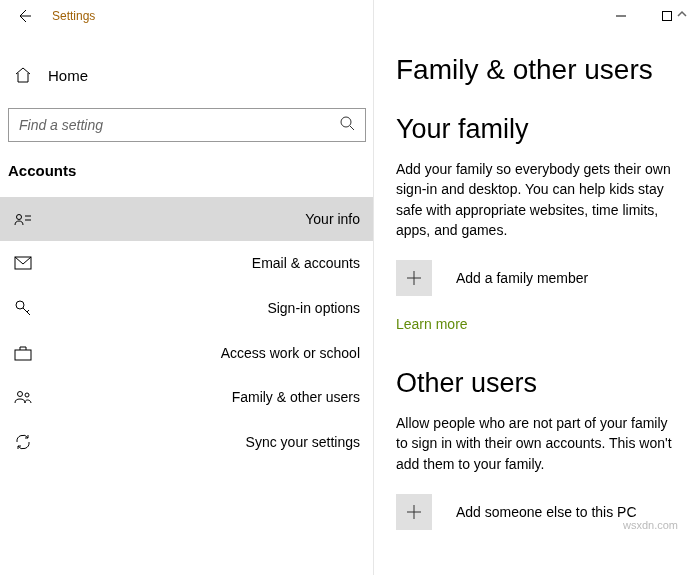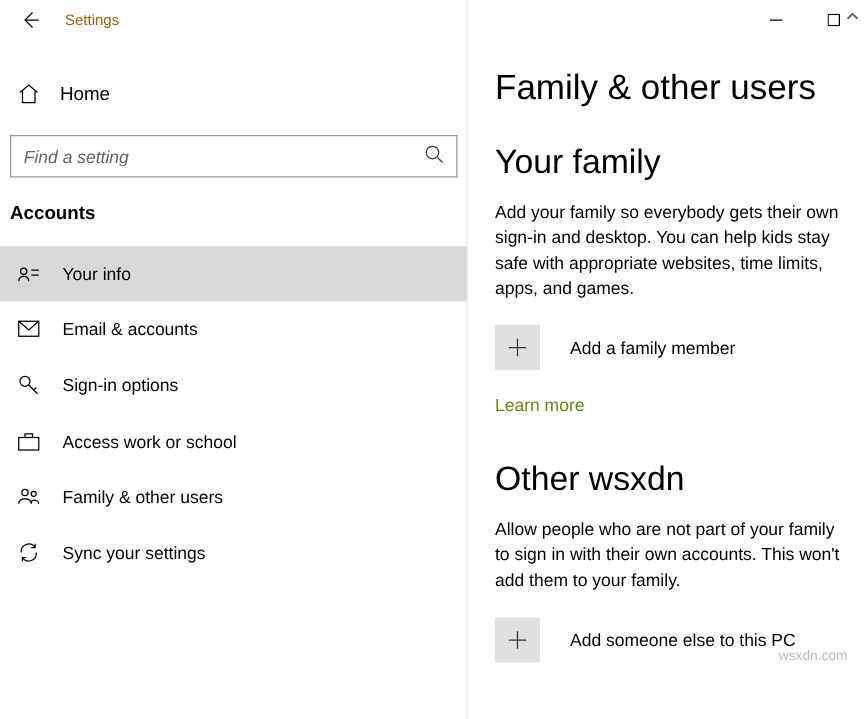--- a/index.html
+++ b/index.html
@@ -97,20 +97,21 @@
       font-size: 15px;
       font-weight: 600;
       padding: 0 20px 18px 8px;
     }
     .nav-item {
       display: flex;
       align-items: center;
       gap: 18px;
       padding: 14px 14px;
       font-size: 14px;
+      justify-content: space-between;
     }
     .nav-item.selected {
       background: #d9d9d9;
     }
     .nav-icon {
       width: 18px;
       display: flex;
       justify-content: center;
     }
     .main {
@@ -300,21 +301,21 @@
         <svg width="16" height="16" viewBox="0 0 16 16" stroke="#333" stroke-width="1">
             <line x1="8" y1="1" x2="8" y2="15"></line>
             <line x1="1" y1="8" x2="15" y2="8"></line>
           </svg>
       </div>
       <span class="add-label">Add a family member</span>
     </div>
 
     <a class="link">Learn more</a>
 
-    <h2 class="section-title">Other wsxdn</h2>
+    <h2 class="section-title">Other users</h2>
     <p class="section-text">Allow people who are not part of your family to sign in with their own accounts. This won't add them to your family.</p>
 
     <div class="add-row">
       <div class="plus-box">
         <svg width="16" height="16" viewBox="0 0 16 16" stroke="#333" stroke-width="1">
             <line x1="8" y1="1" x2="8" y2="15"></line>
             <line x1="1" y1="8" x2="15" y2="8"></line>
           </svg>
       </div>
       <span class="add-label">Add someone else to this PC</span>

